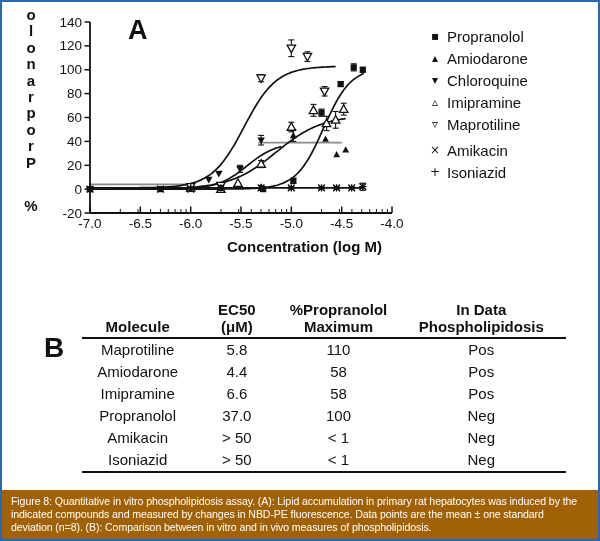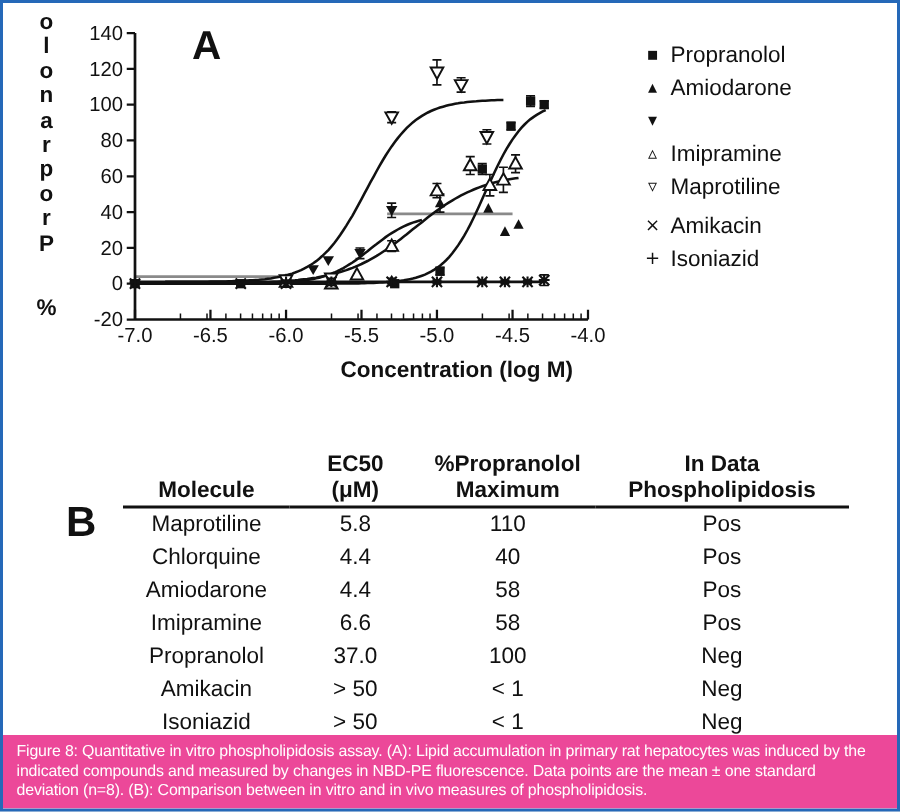--- a/index.html
+++ b/index.html
@@ -311,20 +311,21 @@
       <div class="legend-item">
         <span class="legend-marker">▪</span>
         <span class="legend-label">Propranolol</span>
       </div>
       <div class="legend-item">
         <span class="legend-marker">▴</span>
         <span class="legend-label">Amiodarone</span>
       </div>
       <div class="legend-item">
         <span class="legend-marker">▾</span>
+        <span class="legend-label">Chloroquine</span>
       </div>
       <div class="legend-item">
         <span class="legend-marker">▵</span>
         <span class="legend-label">Imipramine</span>
       </div>
       <div class="legend-item">
         <span class="legend-marker">▿</span>
         <span class="legend-label">Maprotiline</span>
       </div>
       <div class="legend-item legend-gap">
@@ -367,26 +368,20 @@
         </tr>
       </thead>
     <tbody>
         <tr>
           <td>Maprotiline</td>
           <td>5.8</td>
           <td>110</td>
           <td>Pos</td>
         </tr>
         <tr>
-          <td>Chlorquine</td>
-          <td>4.4</td>
-          <td>40</td>
-          <td>Pos</td>
-        </tr>
-        <tr>
           <td>Amiodarone</td>
           <td>4.4</td>
           <td>58</td>
           <td>Pos</td>
         </tr>
         <tr>
           <td>Imipramine</td>
           <td>6.6</td>
           <td>58</td>
           <td>Pos</td>
@@ -405,16 +400,16 @@
         </tr>
         <tr>
           <td>Isoniazid</td>
           <td>&gt; 50</td>
           <td>&lt; 1</td>
           <td>Neg</td>
         </tr>
       </tbody>
   </table>
 
-  <div id="caption-bar" style="background: #ec4899;">
+  <div id="caption-bar" style="background: #a16207;">
     <span>Figure 8: Quantitative in vitro phospholipidosis assay. (A): Lipid accumulation in primary rat hepatocytes was induced by the indicated compounds and measured by changes in NBD-PE fluorescence. Data points are the mean ± one standard deviation (n=8).  (B): Comparison between in vitro and in vivo measures of phospholipidosis.</span>
   </div>
 </div>
 
 </body></html>

